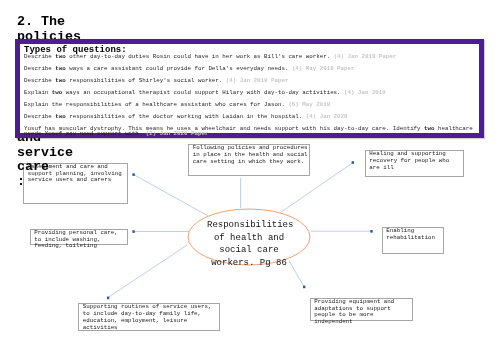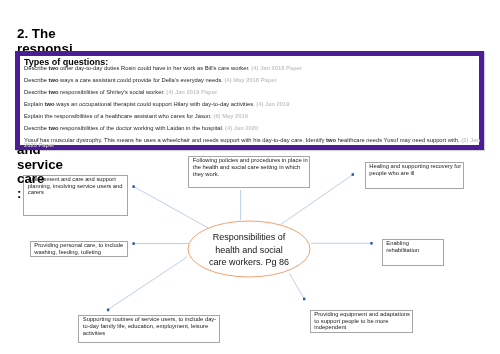--- a/index.html
+++ b/index.html
@@ -1,18 +1,18 @@
 <!DOCTYPE html>
 <html><head>
 <meta charset="utf-8">
 <style>
   html,body{margin:0;padding:0;}
   body{width:500px;height:354px;background:#ffffff;font-family:"Liberation Sans",sans-serif;overflow:hidden;position:relative;
        -webkit-font-smoothing:antialiased;}
-  .page{position:absolute;left:0;top:16px;width:500px;height:264px;will-change:transform;}
+  .page{position:absolute;left:0;top:4px;width:500px;height:264px;will-change:transform;font-family:Liberation Mono, monospace;}
   .title{position:absolute;z-index:5;left:17px;top:11.0px;width:84px;font-size:13.35px;font-weight:bold;line-height:14.5px;color:#000;white-space:nowrap;}
   .qbox{position:absolute;z-index:8;left:15px;top:35px;width:469px;height:99px;border:5px solid #4c1d95;background:#fff;box-sizing:border-box;
         box-shadow:1px 1px 1px rgba(0,0,0,0.18);}
   .qhead{position:absolute;left:4px;top:1px;font-size:9px;font-weight:bold;color:#000;}
   .qline{position:absolute;left:4px;width:459px;font-size:5.8px;line-height:5.6px;color:#231f20;}
   .meta{color:#c6c6c6;font-weight:bold;}
   .node{position:absolute;z-index:2;border:1px solid #a6a6a6;background:#fff;box-sizing:border-box;font-size:5.8px;line-height:6.8px;
         padding:0.4px 1px 0 3.8px;color:#1a1a1a;}
   svg.links{position:absolute;left:0;top:0;width:500px;height:354px;}
   .ellipse-text{position:absolute;z-index:3;text-align:center;font-size:9px;line-height:12.7px;color:#141414;}
@@ -38,21 +38,21 @@
       <rect x="132.4" y="226.3" width="2.4" height="2.6"></rect>
       <rect x="370.3" y="226.0" width="2.4" height="2.6"></rect>
       <rect x="106.9" y="292.6" width="2.4" height="2.6"></rect>
       <rect x="303.0" y="281.6" width="2.4" height="2.6"></rect>
     </g>  
     </svg>
 
   <div class="title">
       <div id="titlelines">
         <div>2. The</div>
-        <div>responsi</div>
+        <div>policies</div>
         <div>bilities</div>
         <div>of health</div>
         <div>and social</div>
         <div>care</div>
         <div>workers</div>
         <div>in health</div>
         <div>and</div>
         <div>service</div>
         <div>care</div>
         <div>:</div>

